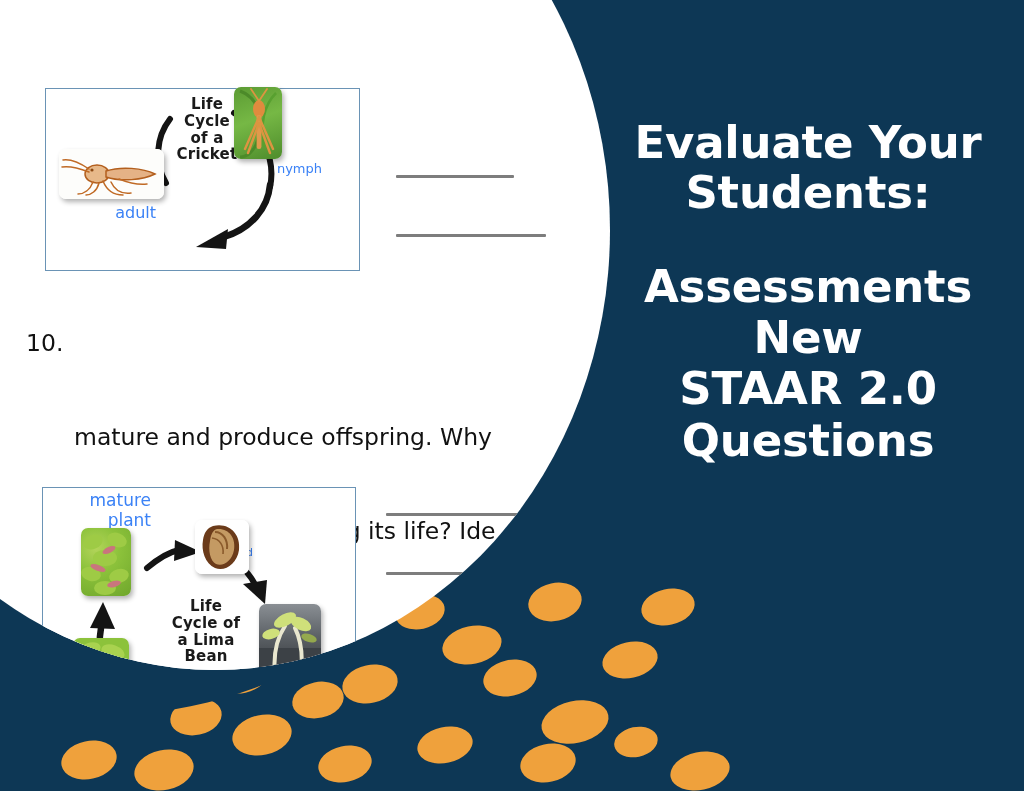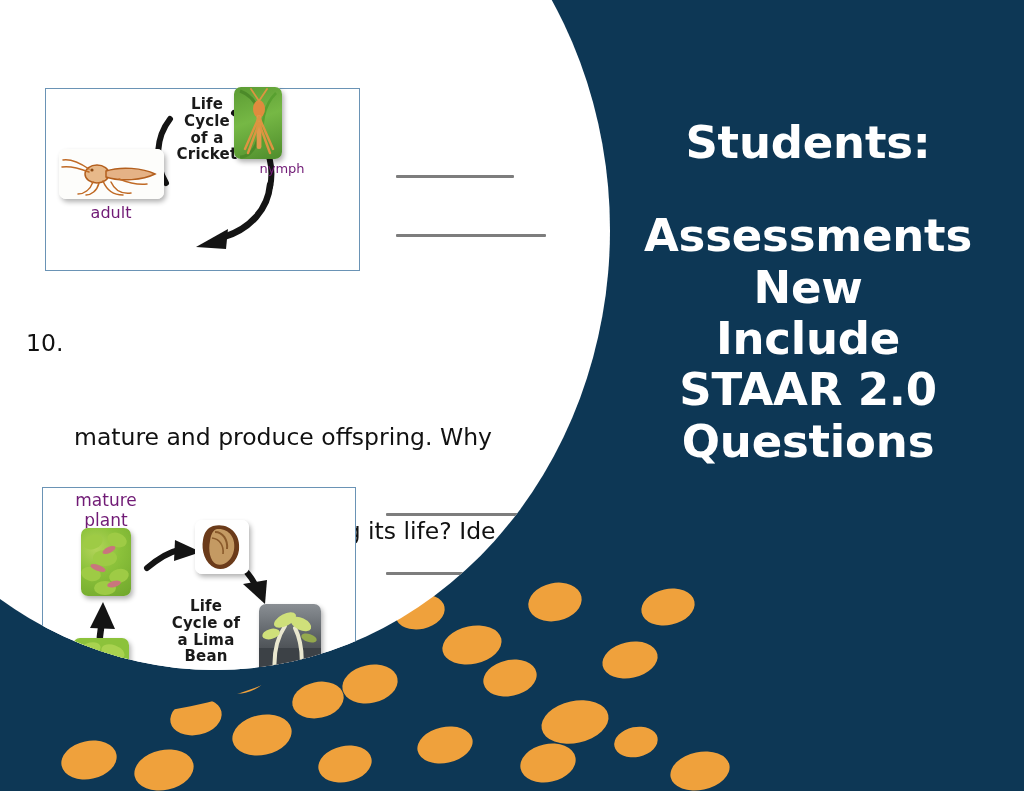--- a/index.html
+++ b/index.html
@@ -42,22 +42,22 @@
     font-family:"DejaVu Sans", sans-serif;
     font-weight:bold;
     color:#1a1a1a;
     text-align:center;
     line-height:1.12;
     letter-spacing:.2px;
   }
   .cap{
     position:absolute;
     font-family:"DejaVu Sans", sans-serif;
-    color:#701a75;
-    text-align:center;
+    color:#3b82f6;
+    text-align:right;
     white-space:nowrap;
   }
   .thumb{
     position:absolute;
     border-radius:7px;
     background:#fff;
     box-shadow:2px 3px 5px rgba(0,0,0,.30);
     overflow:hidden;
   }
   .thumb .inner{position:absolute;left:0;top:0;right:0;bottom:0;}
@@ -313,22 +313,22 @@
       </div>
 
       <div class="rule" style="left:386px;top:513px;width:168px;"></div>
       <div class="rule" style="left:386px;top:572px;width:128px;"></div>
       <div class="rule" style="left:386px;top:632px;width:40px;"></div>
 
     </div>
   </div>
 
   <div id="headline">
+    <span class="l1">Evaluate Your</span>
     <span class="l1">Students:</span>
     <span class="gap"></span>
     <span class="l2">Assessments</span>
     <span class="l2">New</span>
-    <span class="l2">Include</span>
     <span class="l2">STAAR 2.0</span>
     <span class="l2">Questions</span>
   </div>
 
 </div>
 
 </body></html>

